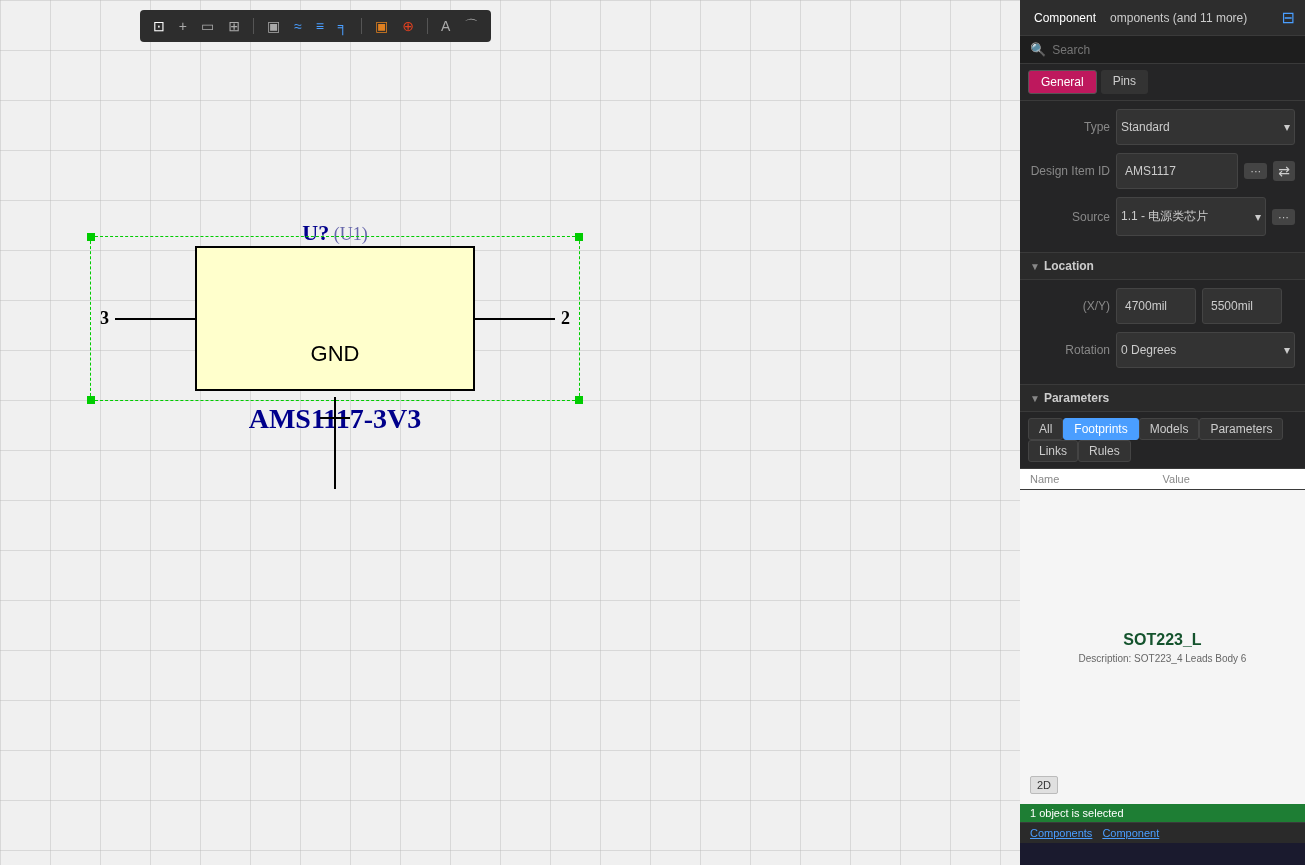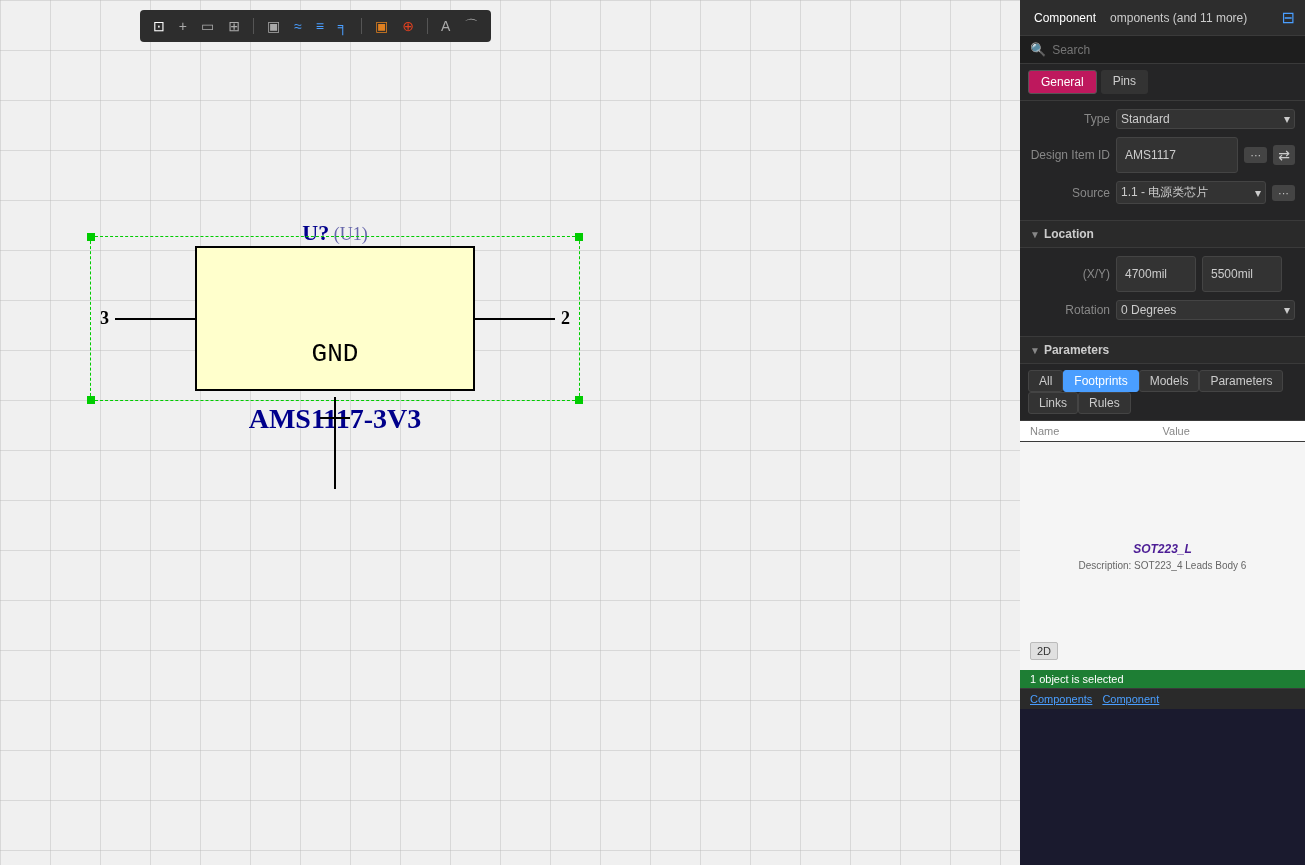--- a/index.html
+++ b/index.html
@@ -110,22 +110,22 @@
       position: relative;
       font-family: serif;
     }
 
     .ic-pin-text {
       font-size: 20px;
       font-family: serif;
     }
 
     .ic-gnd-text {
-      font-size: 26px;
-      font-family: Liberation Mono, monospace;
+      font-size: 22px;
+      font-family: Liberation Sans, sans-serif;
       margin-top: 30px;
     }
 
     
     .gnd-pin-wrapper {
       position: absolute;
       bottom: -100px;
       left: 50%;
       transform: translateX(-50%);
       display: flex;
@@ -155,21 +155,21 @@
     .component-value {
       color: #00008b;
       font-size: 28px;
       font-weight: bold;
       font-family: serif;
     }
 
     
     .right-panel {
       width: 285px;
-      height: 709px;
+      height: 843px;
       background: #252526;
       display: flex;
       flex-direction: column;
       color: #ccc;
       font-size: 12px;
       overflow: hidden;
     }
 
     .panel-header {
       background: #2d2d2d;
@@ -254,21 +254,21 @@
       border: 1px solid #444;
       padding: 10px 8px;
       border-radius: 3px;
       flex: 1;
     }
     .prop-value-select {
       color: #ccc;
       font-size: 12px;
       background: #333;
       border: 1px solid #444;
-      padding: 2px 4px;
+      padding: 10px 4px;
       border-radius: 3px;
       flex: 1;
       display: flex;
       align-items: center;
       justify-content: space-between;
       cursor: pointer;
     }
     .prop-btn {
       background: #444;
       border: none;
@@ -369,25 +369,24 @@
       left: 10px;
       background: #e0e0e0;
       border: 1px solid #bbb;
       padding: 2px 6px;
       font-size: 11px;
       color: #333;
       border-radius: 2px;
     }
 
     .footprint-name {
-      font-size: 12px;
-      color: #4c1d95;
+      font-size: 16px;
+      color: #14532d;
       padding: 4px 10px;
       font-weight: bold;
-      font-style: italic;
     }
     .footprint-desc {
       font-size: 10px;
       color: #666;
       padding: 0 10px 4px;
     }
 
     .status-bar {
       background: #1e7e34;
       padding: 3px 10px;

